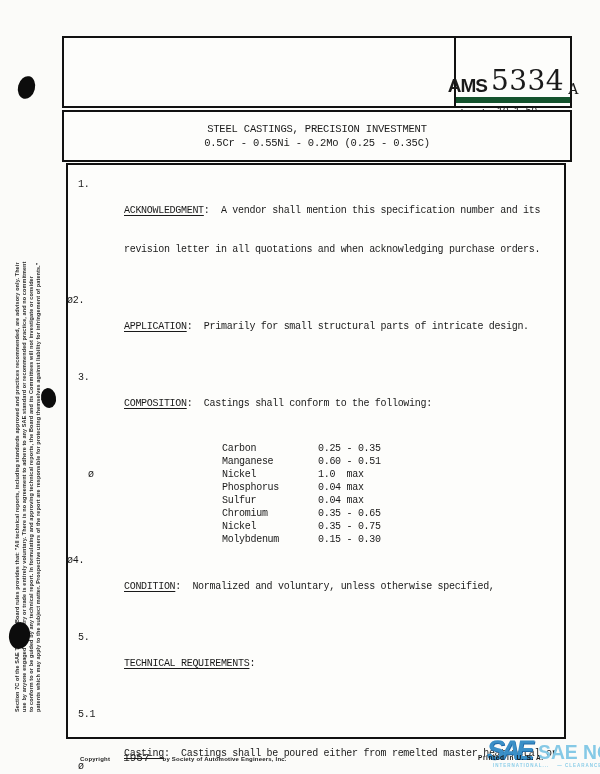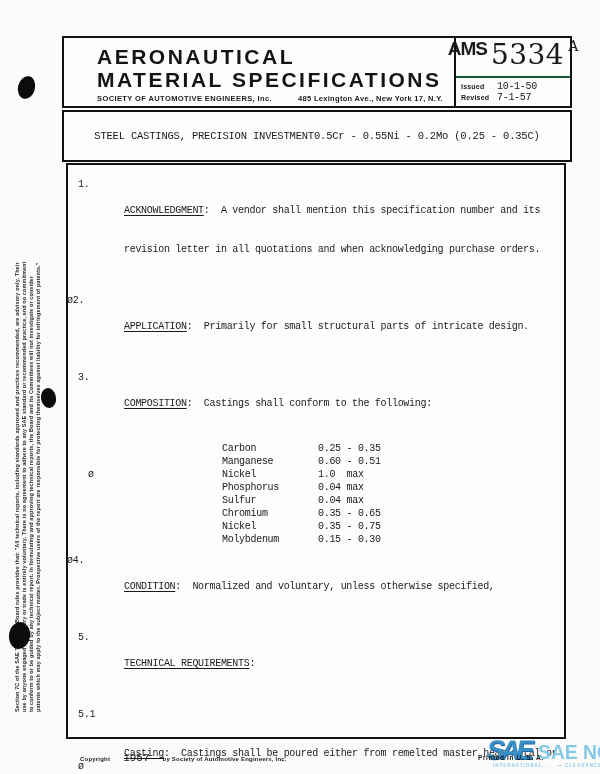--- a/index.html
+++ b/index.html
@@ -30,35 +30,35 @@
   .hdr-title1,.hdr-title2{
     font-weight:bold;font-size:21px;line-height:23px;letter-spacing:2.5px;color:#141414;
   }
   .hdr-society-row{margin-top:3px;font-size:7.5px;font-weight:bold;letter-spacing:.4px;color:#1c1c1c;white-space:nowrap;}
   .hdr-society-row .addr{margin-left:26px;letter-spacing:.3px;}
   .ams-box{
     position:absolute;right:0;top:0;bottom:0;width:114px;
     border-left:2px solid #111;
   }
   .ams-top{
-    height:38px;border-bottom:2px solid #14532d;
-    display:flex;align-items:flex-start;justify-content:center;gap:4px;white-space:nowrap;
+    height:38px;border-bottom:6px solid #14532d;
+    display:flex;align-items:flex-end;justify-content:center;gap:4px;white-space:nowrap;margin-top:21px;
   }
   .ams-label{font-family:"Liberation Sans",sans-serif;font-weight:900;font-size:19px;letter-spacing:-1px;}
   .ams-number{font-family:"DejaVu Serif","Liberation Serif",serif;font-size:28px;letter-spacing:.5px;}
   .ams-rev{font-family:"DejaVu Serif","Liberation Serif",serif;font-size:14px;}
   .ams-dates{padding:3px 0 0 5px;}
   .ams-date-row{display:flex;align-items:baseline;line-height:11px;}
   .ams-date-label{font-family:"Liberation Sans",sans-serif;font-weight:bold;font-size:7px;width:36px;letter-spacing:.2px;}
   .ams-date-val{font-size:10px;letter-spacing:-.3px;}
   
   .title-box{
     position:absolute;left:62px;top:110px;width:506px;height:48px;
     border:2px solid #111;background:#fdfdfb;
-    display:flex;flex-direction:row;align-items:center;justify-content:center;
+    display:flex;flex-direction:column;align-items:center;justify-content:center;
     font-size:10.5px;line-height:14px;letter-spacing:-.2px;text-align:center;
   }
   
   .content-box{
     position:absolute;left:66px;top:163px;width:500px;height:576px;
     border:2px solid #111;background:#fdfdfb;
     padding:13px 0 0 10px;box-sizing:border-box;
     font-size:10px;line-height:13px;letter-spacing:-.3px;
   }
   .section{display:flex;margin-bottom:12px;}
@@ -104,27 +104,20 @@
   <div>Section 7C of the SAE Technical Board rules provides that: "All technical reports, including standards approved and practices recommended, are advisory only. Their</div>
   <div>use by anyone engaged in industry or trade is entirely voluntary. There is no agreement to adhere to any SAE standard or recommended practice, and no commitment</div>
   <div>to conform to or be guided by any technical report. In formulating and approving technical reports, the Board and its Committees will not investigate or consider</div>
   <div>patents which may apply to the subject matter. Prospective users of the report are responsible for protecting themselves against liability for infringement of patents."</div>
 </div>
 <div class="ink-blot blot1"></div>
 <div class="ink-blot blot2"></div>
 <div class="ink-blot blot3"></div>
 
 <div class="hdr-box">
-  <div class="hdr-left">
-    <div class="hdr-title1">AERONAUTICAL</div>
-    <div class="hdr-title2">MATERIAL SPECIFICATIONS</div>
-    <div class="hdr-society-row">
-      <span>SOCIETY OF AUTOMOTIVE ENGINEERS, Inc.</span><span class="addr">485 Lexington Ave., New York 17, N.Y.</span>
-    </div>
-  </div>
   <div class="ams-box">
     <div class="ams-top">
       <span class="ams-label">AMS</span>
         <span class="ams-number">5334</span>
         <span class="ams-rev">A</span>
     </div>
     <div class="ams-dates">
       <div class="ams-date-row">
         <span class="ams-date-label">Issued</span>
         <span class="ams-date-val">10-1-50</span>

